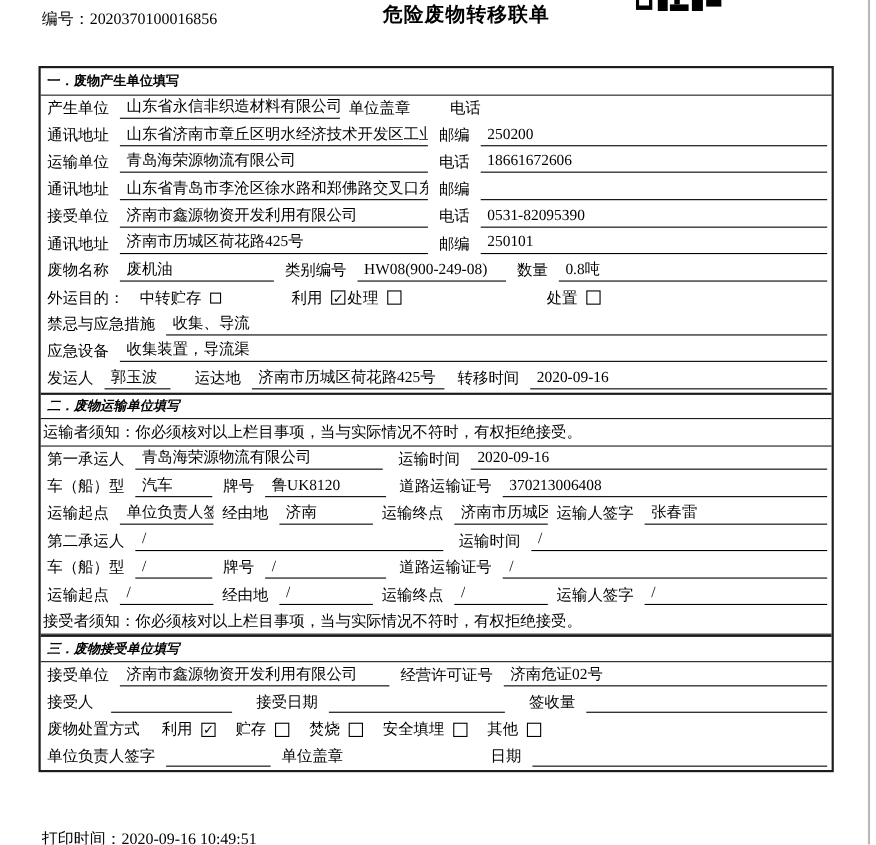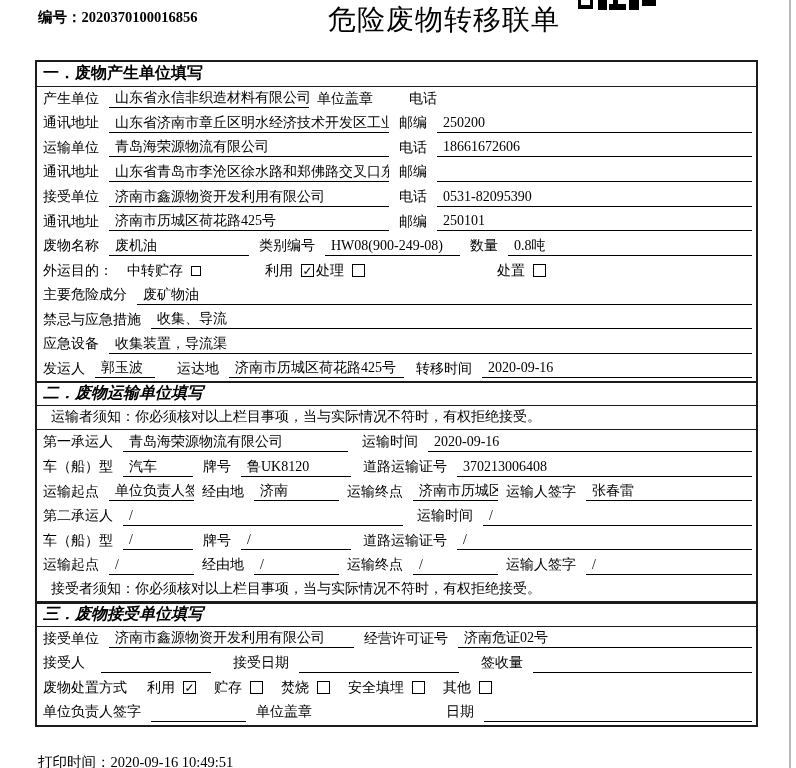--- a/index.html
+++ b/index.html
@@ -3,30 +3,30 @@
 <meta charset="utf-8">
 <style>
   * { margin:0; padding:0; box-sizing:border-box; }
   html,body { background:#fff; }
   body { font-family:"Liberation Serif","DejaVu Serif",serif; color:#000; }
   .page { position:relative; width:796px; height:768px; background:#fff; overflow:hidden; }
   .page-edge { position:absolute; left:789px; top:0; width:2px; height:768px; background:#b9b9b9; }
 
   
   .hdr { position:relative; height:60px; }
-  .serial { position:absolute; left:38px; top:8px; font-size:14.5px; white-space:nowrap;font-weight:bold; }
-  .title { position:absolute; left:328px; top:1px; font-size:28px; font-weight:normal; letter-spacing:1px; white-space:nowrap; }
+  .serial { position:absolute; left:38px; top:8px; font-size:14.5px; white-space:nowrap; }
+  .title { position:absolute; left:348px; top:1px; font-size:18px; font-weight:bold; letter-spacing:1px; white-space:nowrap; }
   .qr { position:absolute; left:578px; top:0; }
 
   
   .form { position:absolute; left:35px; top:60px; width:723px; border:2px solid #1c1c1c; background:#fff; }
   .row { display:flex; align-items:center; height:24.55px; padding:0 4px 0 4px; white-space:nowrap; overflow:hidden; font-size:14px; }
-  .sec-head { font-weight:bold; font-size:16px; border-bottom:1.5px solid #1c1c1c; padding-left:6px; }
+  .sec-head { font-weight:bold; font-size:12px; border-bottom:1.5px solid #1c1c1c; padding-left:6px; }
   .sec-top { border-top:2px solid #1c1c1c;font-style:italic; }
-  .notice { border-bottom:1.5px solid #1c1c1c; padding-left:14px; }
+  .notice { border-bottom:1.5px solid #1c1c1c; padding-left:2px; }
   .lbl { flex-shrink:0; padding:0 2px; }
   .val { flex-shrink:0; height:19px; line-height:18px; border-bottom:1px solid #000; padding:0 6px; margin-left:8px; overflow:hidden; }
   .fill { flex:1 1 auto; }
   .ml6{margin-left:6px}.ml8{margin-left:8px}.ml10{margin-left:10px}.ml12{margin-left:12px}
   .ml14{margin-left:14px}.ml16{margin-left:16px}.ml20{margin-left:20px}
   .ml32{margin-left:32px}.ml62{margin-left:62px}.ml77{}.ml130{margin-left:130px}
   .w60{width:60px}.w65{width:65px}.w70{width:70px}.w85{width:85px}
   .w95{width:95px}.w110{width:110px}.w135{width:135px}.w140{width:140px}
   .w160{width:160px}.w175{width:175px}.w200{width:200px}.w225{width:225px}.w245{width:245px}.w280{width:280px}
 
@@ -126,24 +126,20 @@
       <span class="lbl ml77">处理</span>
       <span class="cb">
           <span></span>
         </span>
       <span class="lbl ml130">处置</span>
       <span class="cb">
           <span></span>
         </span>
     </div>
 
-    <div class="row">
-      <span class="lbl">主要危险成分</span>
-      <span class="val fill">废矿物油</span>
-    </div>
 
     <div class="row">
       <span class="lbl">禁忌与应急措施</span>
       <span class="val fill">收集、导流</span>
     </div>
 
     <div class="row">
       <span class="lbl">应急设备</span>
       <span class="val fill">收集装置，导流渠</span>
     </div>

